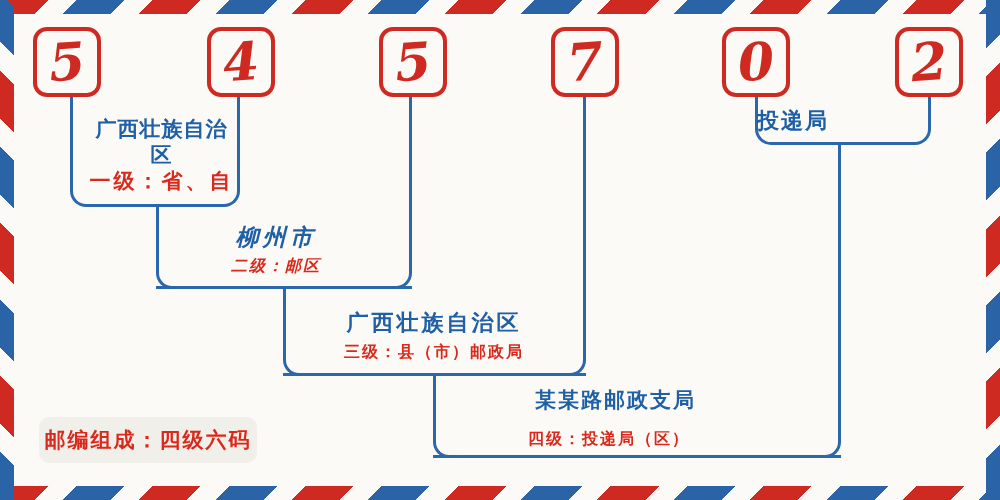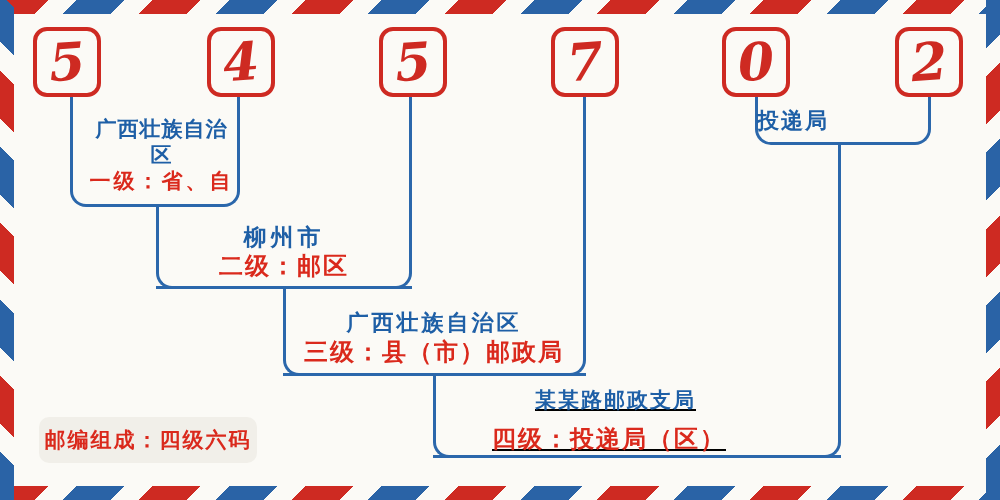--- a/index.html
+++ b/index.html
@@ -45,21 +45,21 @@
   .conn-lrb{border-left-width:3px;border-right-width:3px;border-bottom-width:3px;border-radius:0 0 16px 16px;}
   .conn-lb{border-left-width:3px;border-bottom-width:3px;border-radius:0 0 0 16px;}
   .conn-rb{border-right-width:3px;border-bottom-width:3px;border-radius:0 0 16px 0;}
   
   .lvl{position:absolute;text-align:center;}
   .lvl-name{font-weight:bold;color:#1e5fa6;}
   .lvl-desc{font-weight:bold;color:#da291c;}
   .t21{font-size:21px;line-height:26px;letter-spacing:2px;margin-left:13px;}
   .t23{font-size:23px;line-height:26px;letter-spacing:4px;}
   .t22{font-size:22px;line-height:26px;letter-spacing:3px;}
-  .t20{font-size:24px;line-height:24px;letter-spacing:2px;}
+  .t20{font-size:16px;line-height:24px;letter-spacing:2px;}
   .mt4{margin-top:4px;} .mt6{margin-top:14px;}
   .delivery-label{position:absolute;left:757px;top:106px;width:172px;text-align:left;
     font-weight:bold;color:#1e5fa6;font-size:22px;letter-spacing:2px;}
   .footer-note{
     position:absolute;left:33px;top:417px;width:218px;height:46px;
     background:#f1efe9;border-radius:10px;
     display:flex;align-items:center;justify-content:center;
     font-weight:bold;font-size:21px;letter-spacing:2px;color:#da291c;margin-left:6px;
   }
 </style>
@@ -103,31 +103,31 @@
   <div class="conn conn-lrb" style="left:755px;top:97px;width:176px;height:48px;"></div>
 
   <div class="conn conn-rb" style="left:433px;top:145px;width:408px;height:313px;"></div>
   <div class="conn conn-lb" style="left:433px;top:376px;width:408px;height:82px;"></div>
 
   <div class="lvl" style="left:72px;top:116px;width:166px;">
     <div class="lvl-name t21" style="letter-spacing:1px;">广西壮族自治区</div>
     <div class="lvl-desc t21" style="letter-spacing:3px;">一级：省、自</div>
   </div>
 
-  <div class="lvl" style="left:158px;top:224px;width:252px;">
+  <div class="lvl" style="left:150px;top:224px;width:252px;font-style:italic;">
     <div class="lvl-name t23">柳州市</div>
     <div class="lvl-desc t20 mt4">二级：邮区</div>
   </div>
 
   <div class="lvl" style="left:284px;top:310px;width:300px;">
     <div class="lvl-name t22">广西壮族自治区</div>
     <div class="lvl-desc t20 mt4">三级：县（市）邮政局</div>
   </div>
 
-  <div class="lvl" style="left:434px;top:387px;width:350px;text-decoration:underline;">
+  <div class="lvl" style="left:434px;top:387px;width:350px;">
     <div class="lvl-name t21">某某路邮政支局</div>
     <div class="lvl-desc t20 mt6">四级：投递局（区）</div>
   </div>
 
   <div class="delivery-label">投递局</div>
 
   <div class="footer-note">邮编组成：四级六码</div>
 
 </div>
 

